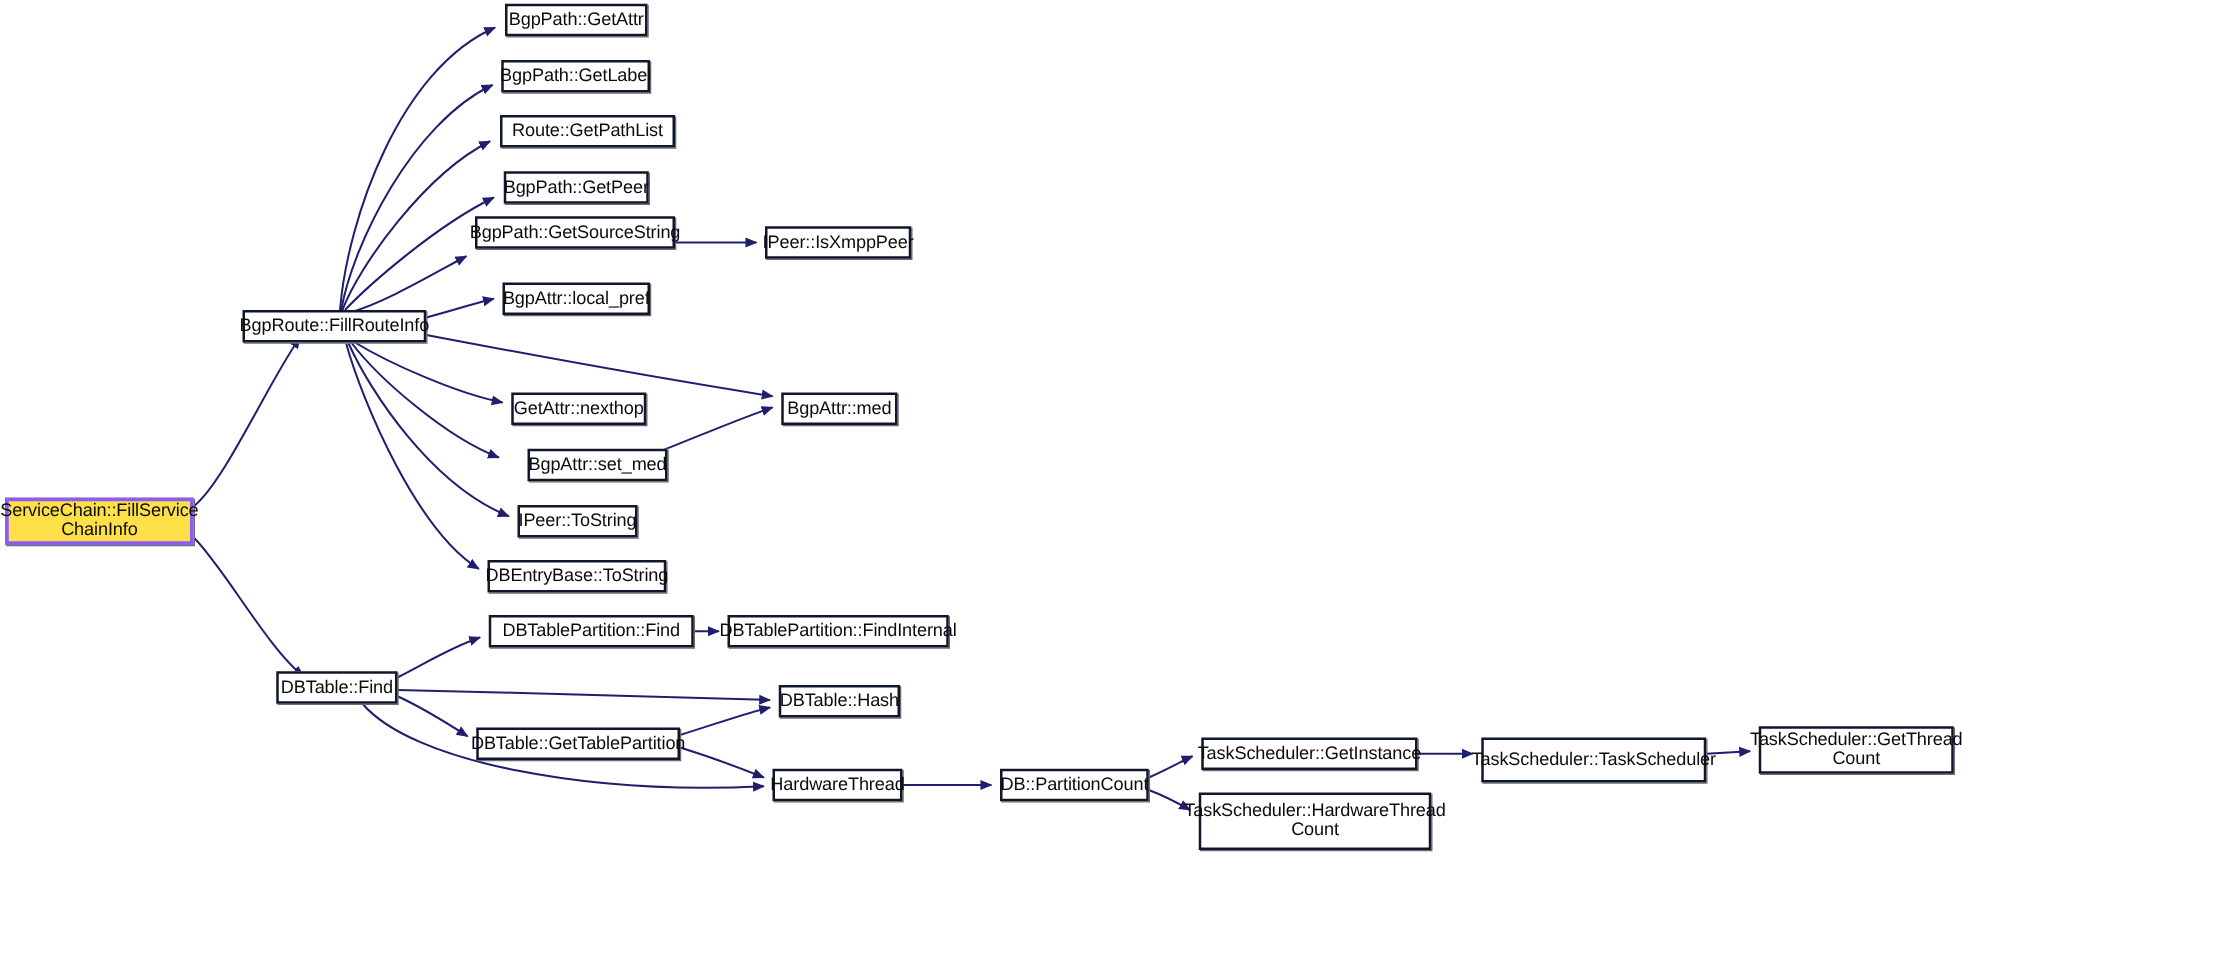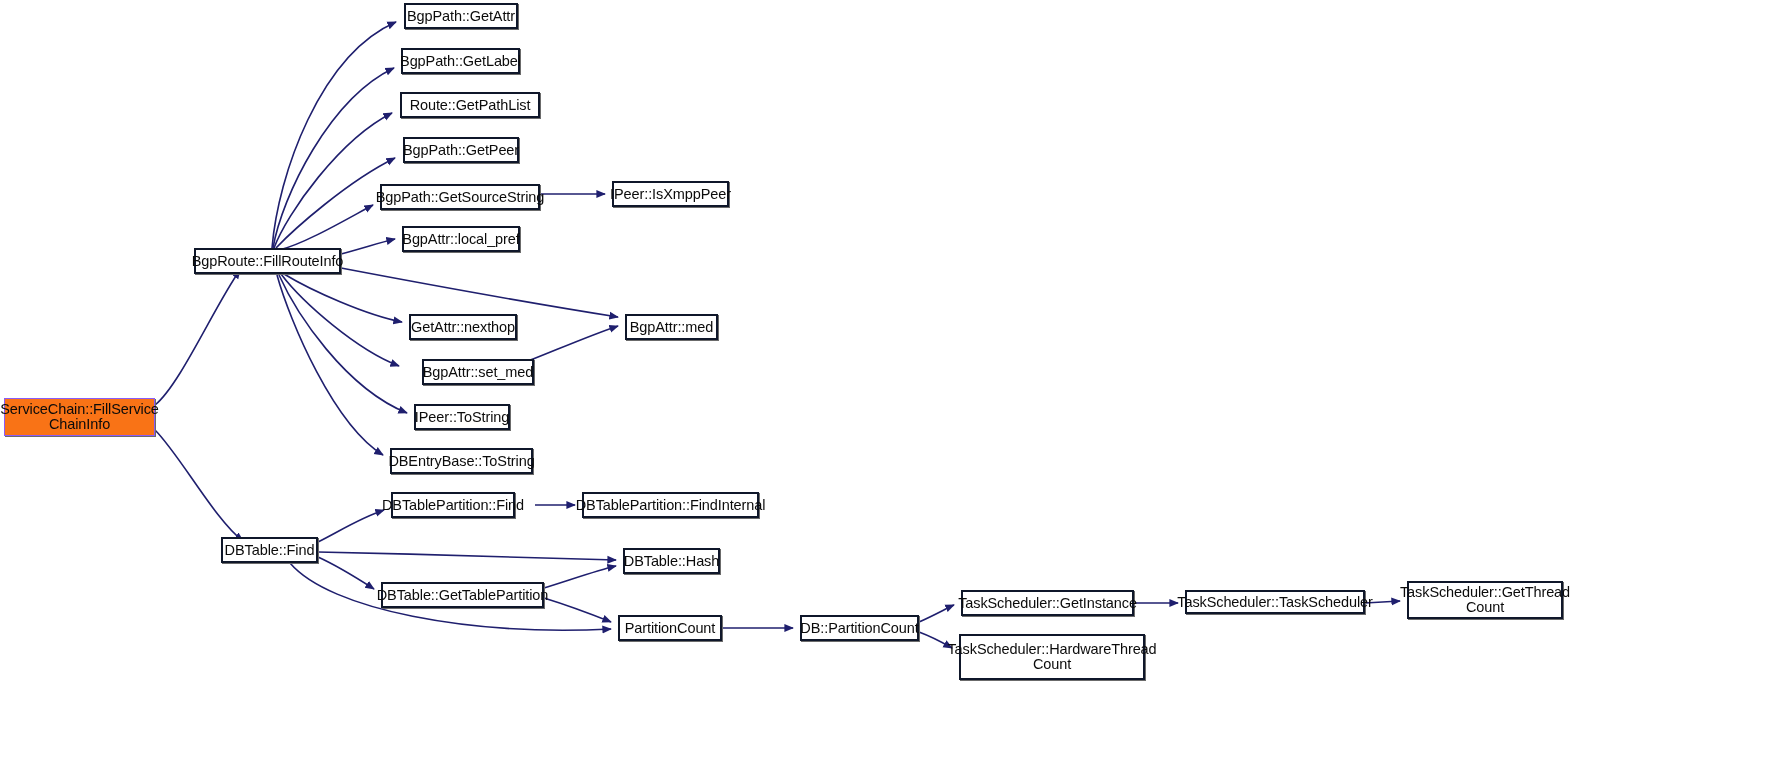--- a/index.html
+++ b/index.html
@@ -35,22 +35,22 @@
     display: flex;
     align-items: center;
     justify-content: center;
     text-align: center;
     white-space: pre-line;
     letter-spacing: -0.1px;
     box-shadow: 1px 1px 0 0 #6b6b6b;
     z-index: 3;
   }
   .node.root {
-    background: #f97316;
-    border: 1px solid #8b5cf6;
+    background: #fde047;
+    border: 3px solid #8b5cf6;
   }
 </style>
 </head>
 <body>
 
 <div id="canvas">
   <svg id="edges" xmlns="http://www.w3.org/2000/svg" viewBox="0 0 1783 770">
       <defs>
         <marker id="arrow" viewBox="0 0 10 10" refX="9" refY="5" markerWidth="6" markerHeight="6" orient="auto-start-reverse" markerUnits="strokeWidth">
           <path d="M 0 0.8 L 10 5 L 0 9.2 z" fill="#1f1f6e"></path>
@@ -84,34 +84,34 @@
       <path d="M 1134,603 L 1178,603" fill="none" stroke="#1f1f6e" stroke-width="1.6" marker-end="url(#arrow)"></path>
       <path d="M 1365,603 L 1400,601" fill="none" stroke="#1f1f6e" stroke-width="1.6" marker-end="url(#arrow)"></path>
     </svg>
 <div class="node root" style="left: 4px; top: 398px; width: 151px; height: 38px;">ServiceChain::FillService
 ChainInfo</div>
     <div class="node" style="left: 194px; top: 248px; width: 147px; height: 26px;">BgpRoute::FillRouteInfo</div>
     <div class="node" style="left: 404px; top: 3px; width: 114px; height: 26px;">BgpPath::GetAttr</div>
     <div class="node" style="left: 401px; top: 48px; width: 119px; height: 26px;">BgpPath::GetLabel</div>
     <div class="node" style="left: 400px; top: 92px; width: 140px; height: 26px;">Route::GetPathList</div>
     <div class="node" style="left: 403px; top: 137px; width: 116px; height: 26px;">BgpPath::GetPeer</div>
-    <div class="node" style="left: 380px; top: 184px; width: 160px; height: 26px;">BgpPath::GetSourceString</div>
+    <div class="node" style="left: 380px; top: 173px; width: 160px; height: 26px;">BgpPath::GetSourceString</div>
     <div class="node" style="left: 612px; top: 181px; width: 117px; height: 26px;">IPeer::IsXmppPeer</div>
     <div class="node" style="left: 402px; top: 226px; width: 118px; height: 26px; text-align: right;">BgpAttr::local_pref</div>
     <div class="node" style="left: 625px; top: 314px; width: 93px; height: 26px;">BgpAttr::med</div>
     <div class="node" style="left: 409px; top: 314px; width: 108px; height: 26px;">GetAttr::nexthop</div>
     <div class="node" style="left: 422px; top: 359px; width: 112px; height: 26px;">BgpAttr::set_med</div>
     <div class="node" style="left: 414px; top: 404px; width: 96px; height: 26px;">IPeer::ToString</div>
     <div class="node" style="left: 390px; top: 448px; width: 143px; height: 26px;">DBEntryBase::ToString</div>
     <div class="node" style="left: 221px; top: 537px; width: 97px; height: 26px;">DBTable::Find</div>
-    <div class="node" style="left: 391px; top: 492px; width: 124px; height: 26px;">DBTablePartition::Find</div>
+    <div class="node" style="left: 391px; top: 492px; width: 164px; height: 26px;">DBTablePartition::Find</div>
     <div class="node" style="left: 582px; top: 492px; width: 177px; height: 26px;">DBTablePartition::FindInternal</div>
     <div class="node" style="left: 623px; top: 548px; width: 97px; height: 26px;">DBTable::Hash</div>
     <div class="node" style="left: 381px; top: 582px; width: 163px; height: 26px;">DBTable::GetTablePartition</div>
-    <div class="node" style="left: 618px; top: 615px; width: 104px; height: 26px;">PartitionCount</div>
+    <div class="node" style="left: 618px; top: 615px; width: 104px; height: 26px;">HardwareThread</div>
     <div class="node" style="left: 800px; top: 615px; width: 119px; height: 26px;">DB::PartitionCount</div>
     <div class="node" style="left: 961px; top: 590px; width: 173px; height: 26px;">TaskScheduler::GetInstance</div>
     <div class="node" style="left: 959px; top: 634px; width: 186px; height: 46px;">TaskScheduler::HardwareThread
 Count</div>
-    <div class="node" style="left: 1185px; top: 590px; width: 180px; height: 24px;">TaskScheduler::TaskScheduler</div>
+    <div class="node" style="left: 1185px; top: 590px; width: 180px; height: 36px;">TaskScheduler::TaskScheduler</div>
     <div class="node" style="left: 1407px; top: 581px; width: 156px; height: 38px;">TaskScheduler::GetThread
 Count</div>
   </div>
 
 </body></html>

